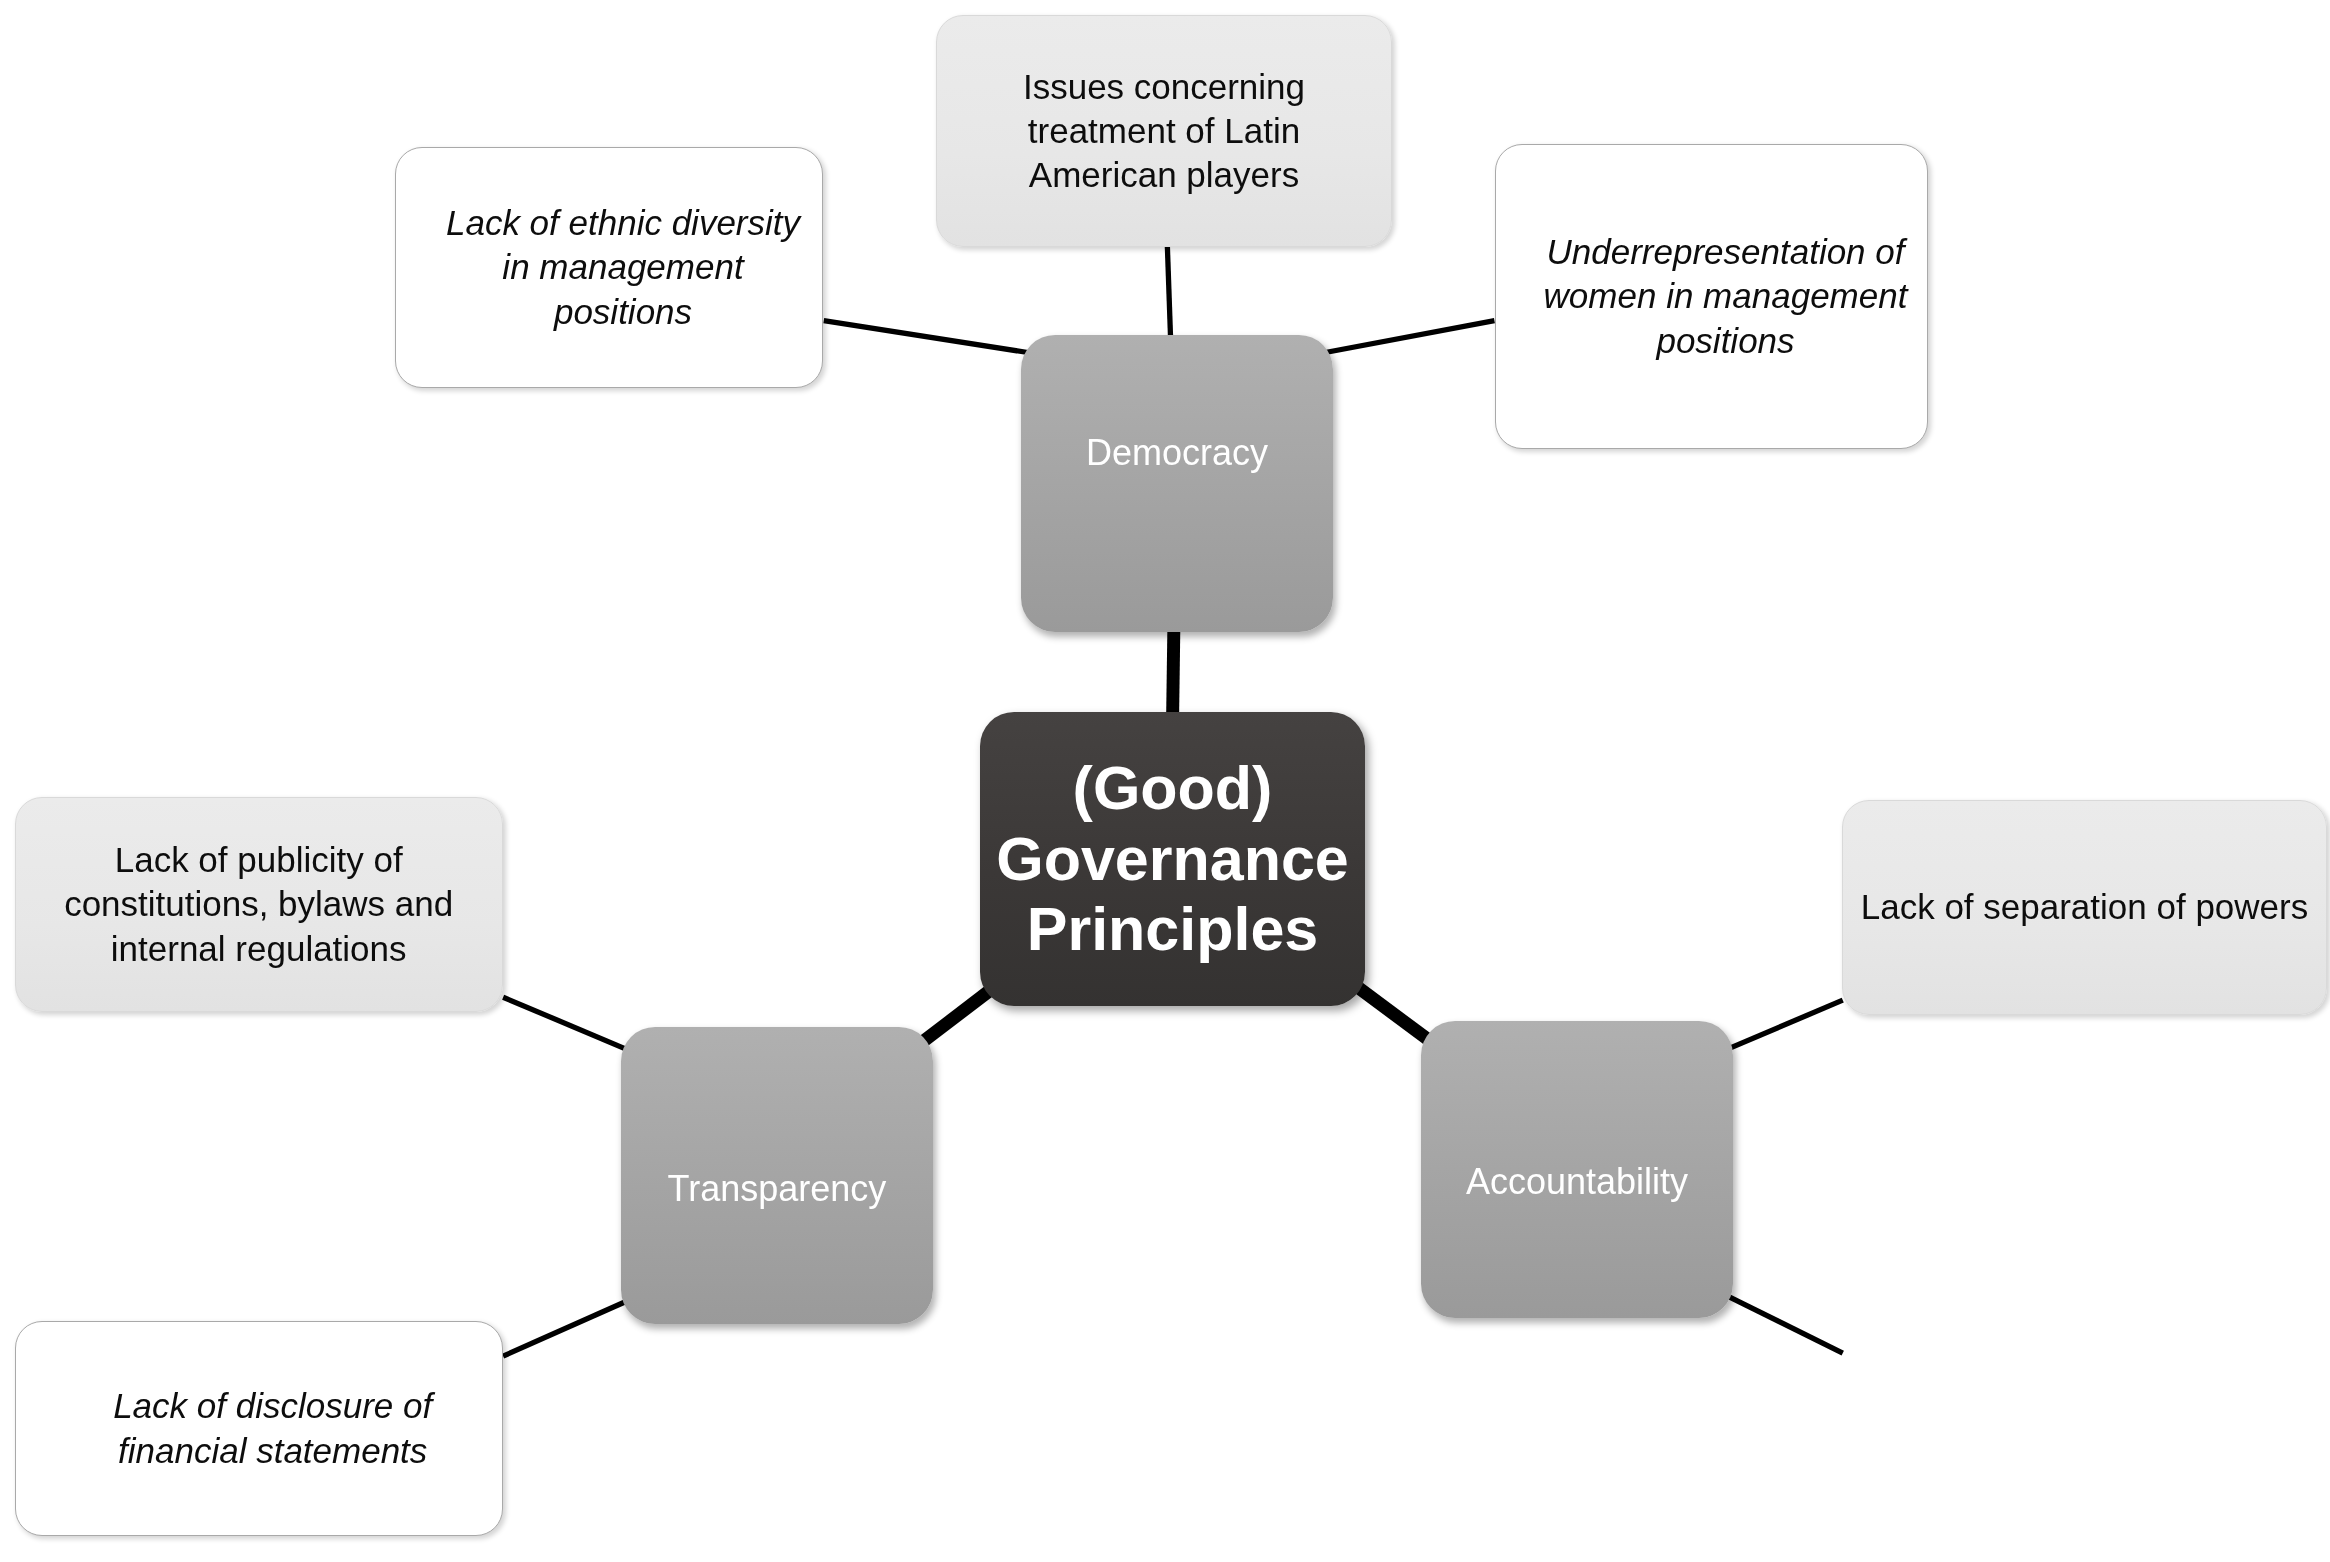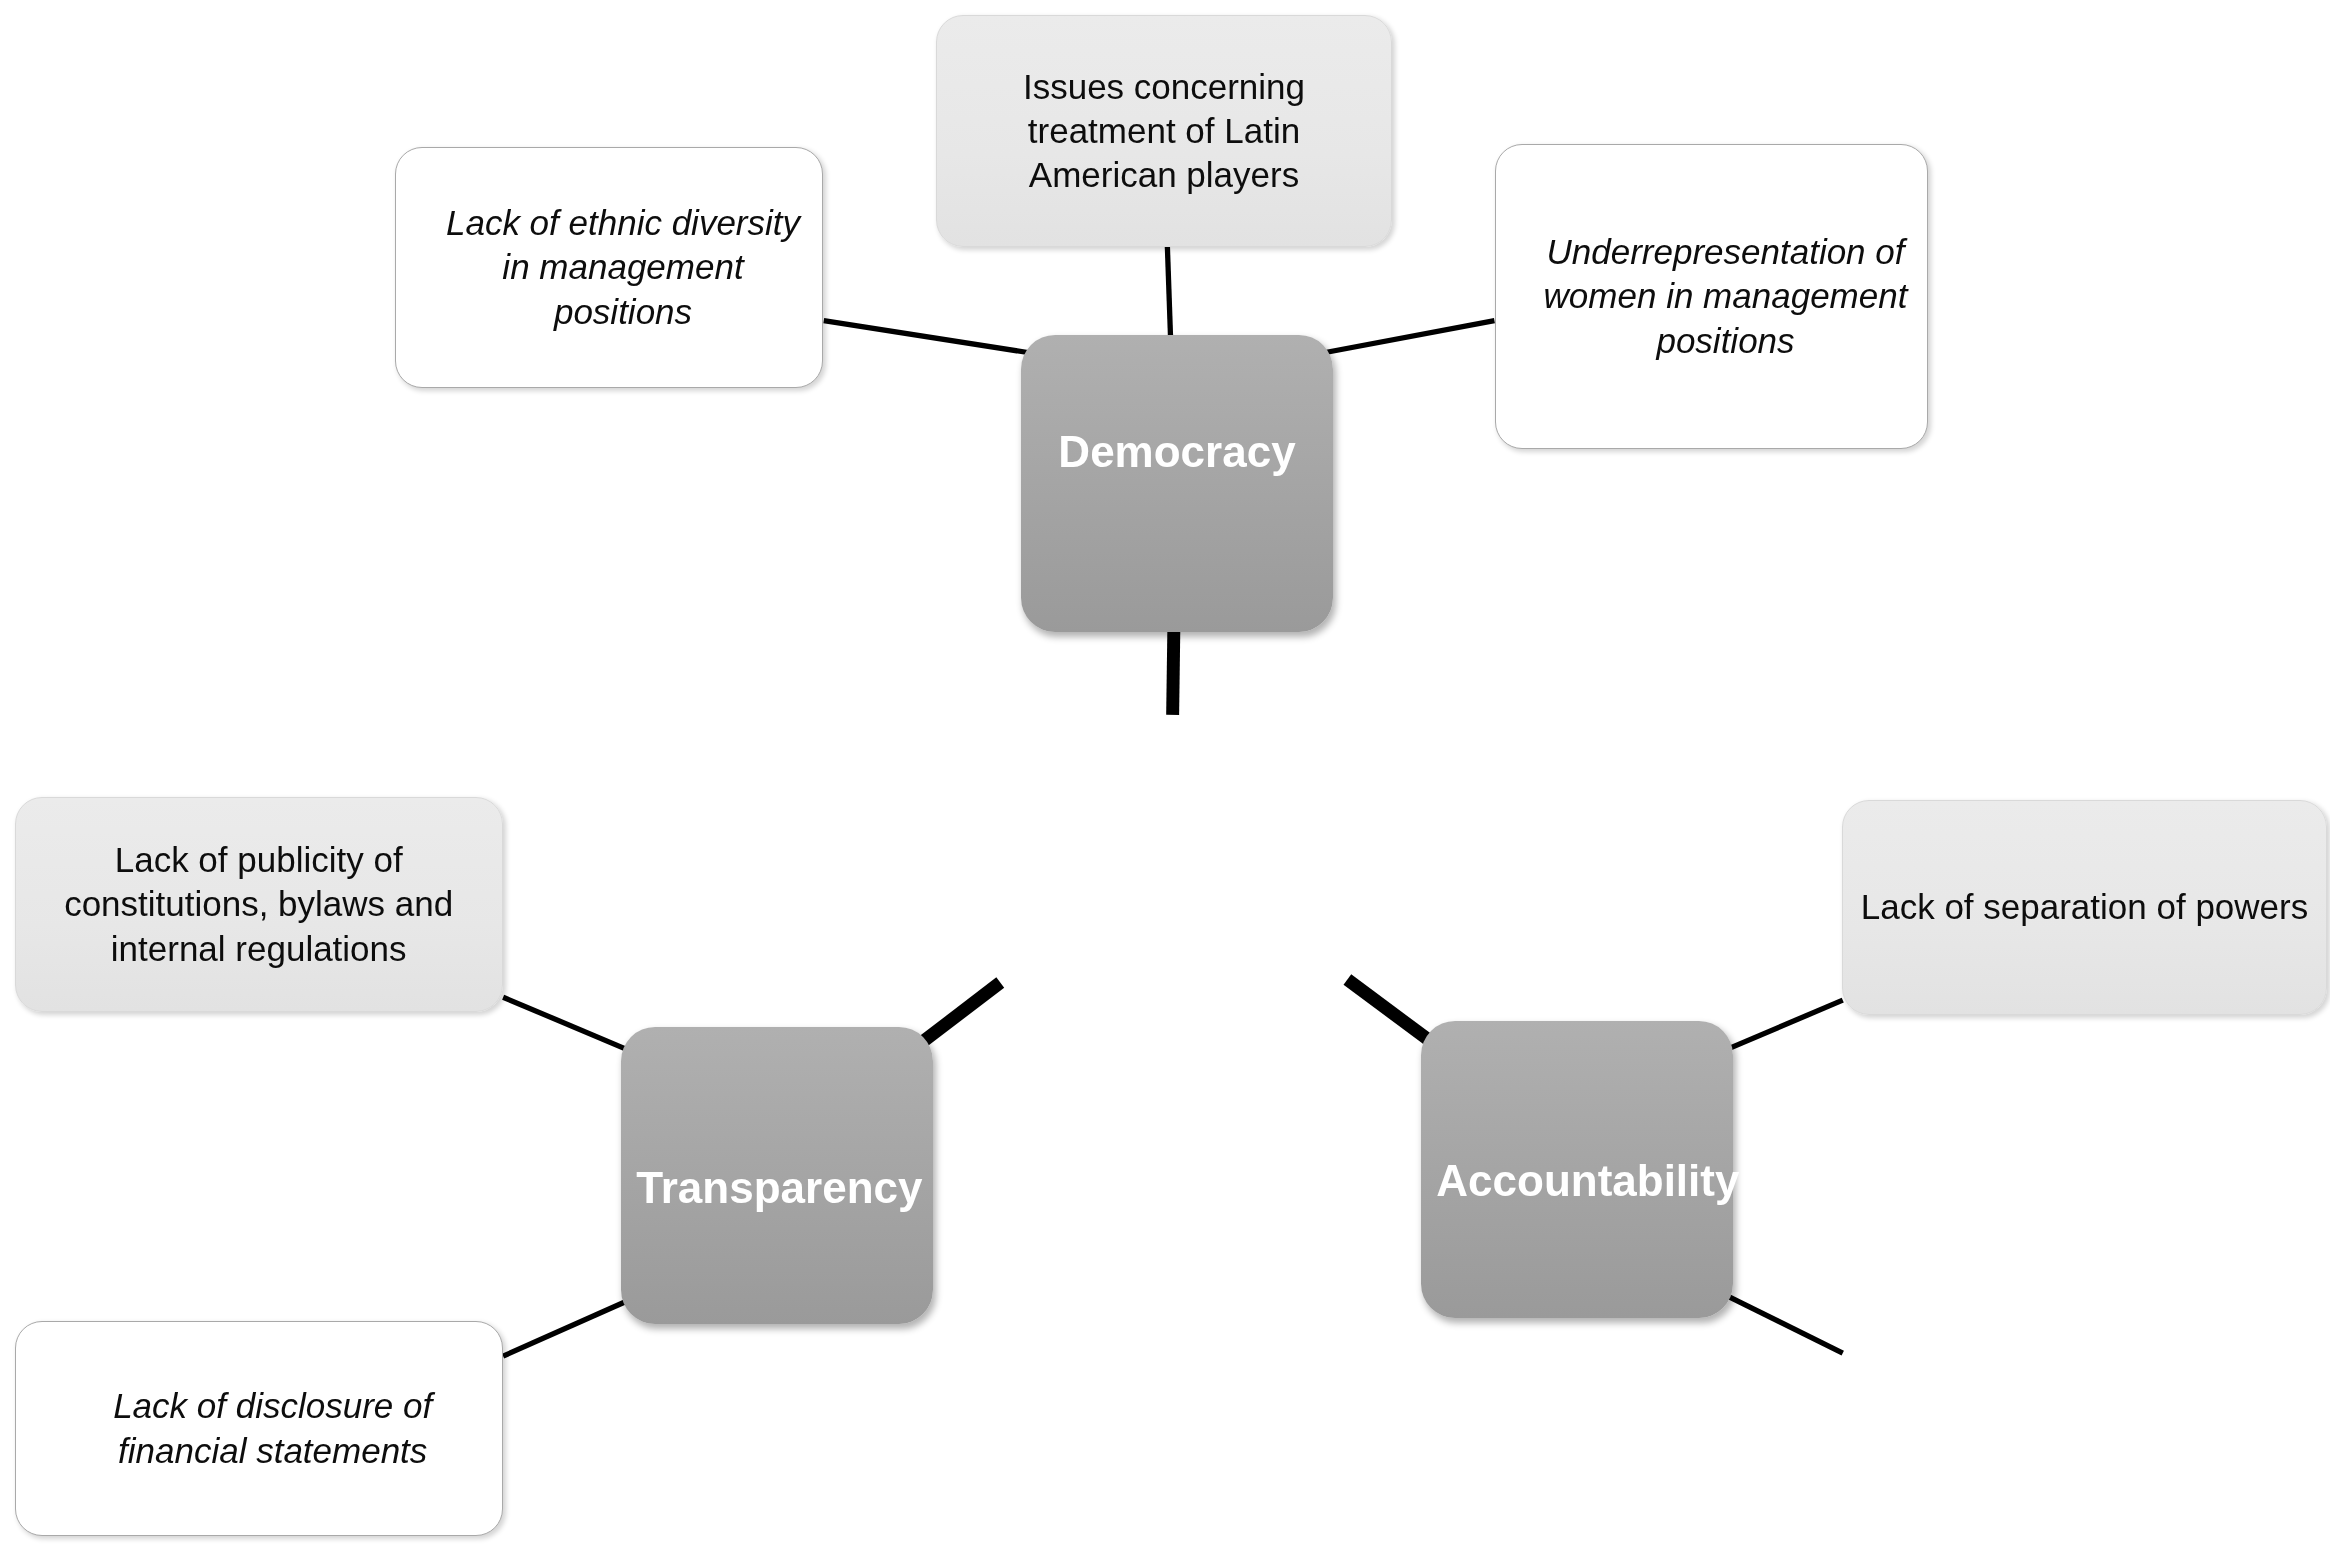--- a/index.html
+++ b/index.html
@@ -23,21 +23,21 @@
   .n-center .txt{font-size:61px;font-weight:bold;line-height:1.16;}
 
   
   .n-principle{
     background:linear-gradient(180deg,#b0b0b0 0%,#a6a6a6 45%,#9a9a9a 100%);
     border-radius:34px;
     box-shadow:2.9px 4.1px 7.6px rgba(0,0,0,.30);
     color:#ffffff;
     z-index:4;
   }
-  .n-principle .txt{font-size:44px;font-weight:bold;line-height:1.15;}
+  .n-principle .txt{font-size:36px;font-weight:normal;line-height:1.15;}
 
   
   .n-issue{border-radius:27px;z-index:3;color:#0d0d0d;}
   .n-issue .txt{font-size:35px;font-weight:normal;line-height:1.26;}
 
   .fill-light{
     background:linear-gradient(180deg,#ebebeb 0%,#e7e7e7 60%,#e2e2e2 100%);
     border:1.2px solid #d9d9d9;
     box-shadow:2.4px 2.9px 5.3px rgba(0,0,0,.17);
   }
@@ -82,20 +82,25 @@
   </div>
 
   <div class="node n-principle" style="left:621px;top:1027px;width:312px;height:297px;">
     <span class="txt" style="transform:translateY(13px);">Transparency</span>
   </div>
 
   <div class="node n-principle" style="left:1421px;top:1021px;width:312px;height:297px;">
     <span class="txt" style="transform:translateY(11.8px);">Accountability</span>
   </div>
 
+  <div class="node n-center" style="left:980px;top:712px;width:385px;height:294px;">
+    <span class="txt" style="white-space:pre-line;">(Good)
+Governance
+Principles</span>
+  </div>
 
   <div class="node n-issue fill-light" style="left:936px;top:14.7px;width:456px;height:232px;">
     <span class="txt">Issues concerning treatment of Latin American players</span>
   </div>
 
   <div class="node n-issue fill-white italic" style="left:395px;top:147px;width:428px;height:241px;">
     <span class="txt">Lack of ethnic diversity in management positions</span>
   </div>
 
   <div class="node n-issue fill-white italic" style="left:1495px;top:144px;width:433px;height:305px;">

